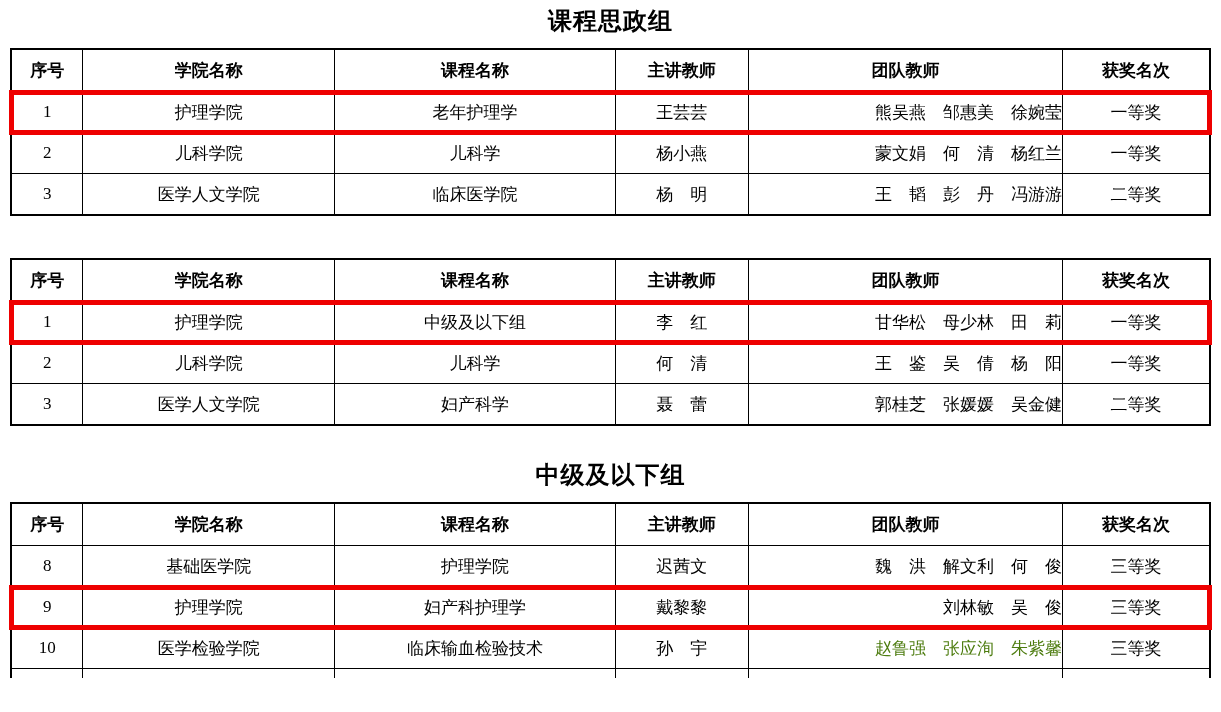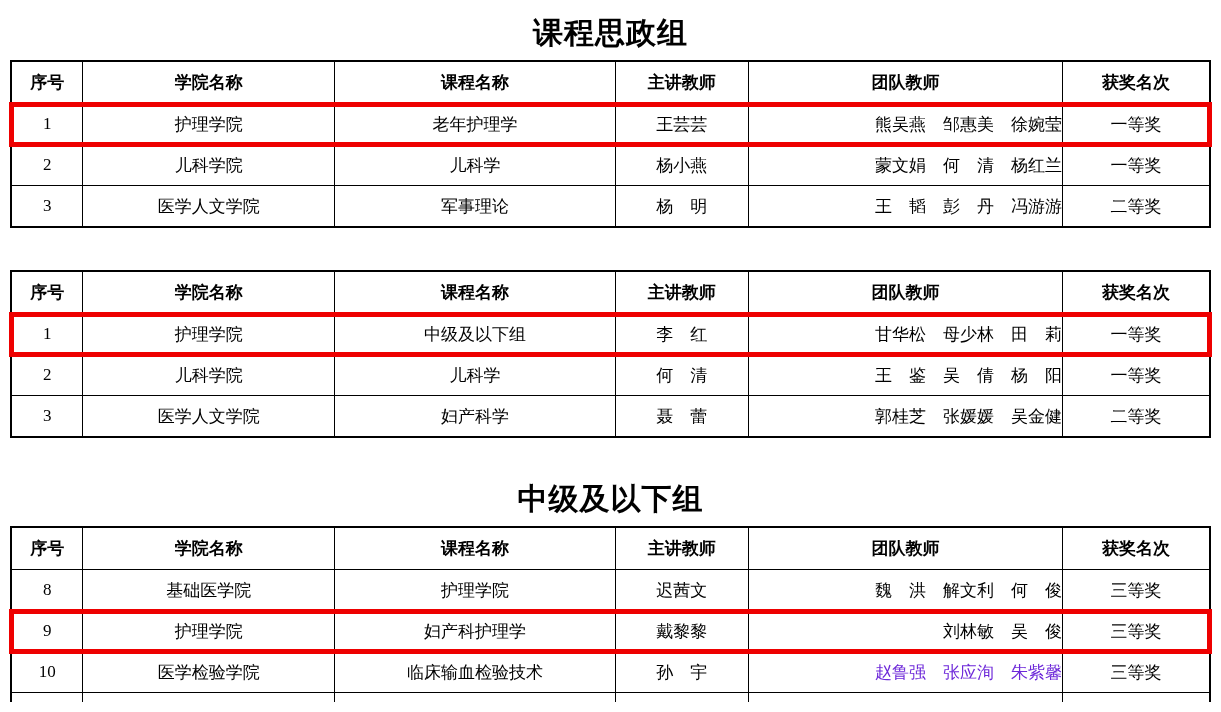--- a/index.html
+++ b/index.html
@@ -15,23 +15,23 @@
     font-family: "Liberation Serif", "DejaVu Serif", serif;
   }
   main.doc {
     width: 1221px;
   }
   section.group { display: block; }
   section.group.s0 { padding-top: 8px; }
   section.group.s1 { padding-top: 42px; }
   section.group.s2 { padding-top: 36px; }
   h2.title {
-    margin: 12px 0 14px 0;
+    margin: 0 0 14px 0;
     text-align: center;
-    font-size: 30px;
+    font-size: 24px;
     line-height: 26px;
     font-weight: bold;
     letter-spacing: 1px;
   }
   table.awards {
     width: 1201px;
     margin: 0 auto;
     border-collapse: collapse;
     table-layout: fixed;
     border: 2px solid #000000;
@@ -53,21 +53,21 @@
   }
   th {
     font-weight: bold;
     height: 41px;
   }
   td { height: 40px; }
   td.c-team {
     text-align: right;
     padding-left: 15px;
   }
-  td.muted { color: #6d28d9; }
+  td.muted { color: #4d7c0f; }
   tr.highlight {
     outline: 5px solid #ee0000;
     outline-offset: -3px;
   }
   tr.partial td {
     height: 9px;
     border-bottom: none;
   }
 </style>
 </head>
@@ -111,21 +111,21 @@
     <td class="c-college">儿科学院</td>
     <td class="c-course">儿科学</td>
     <td class="c-lead">杨小燕</td>
     <td class="c-team">蒙文娟　何　清　杨红兰</td>
     <td class="c-award">一等奖</td>
   </tr>
 
   <tr>
     <td class="c-no">3</td>
     <td class="c-college">医学人文学院</td>
-    <td class="c-course">军事理论</td>
+    <td class="c-course">临床医学院</td>
     <td class="c-lead">杨　明</td>
     <td class="c-team">王　韬　彭　丹　冯游游</td>
     <td class="c-award">二等奖</td>
   </tr>
 </tbody>
     </table>
   </section>
 
   <section class="group s1">
     <table class="awards">

